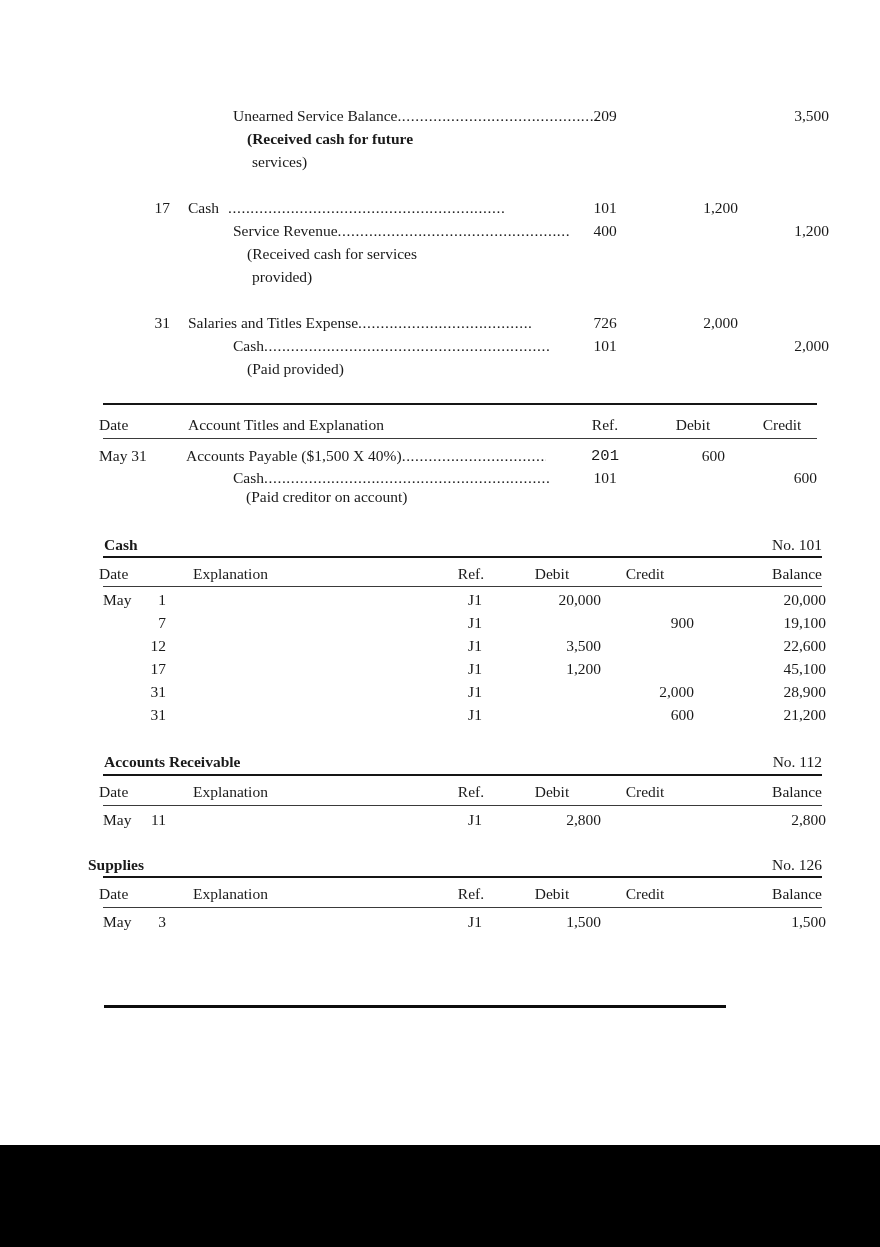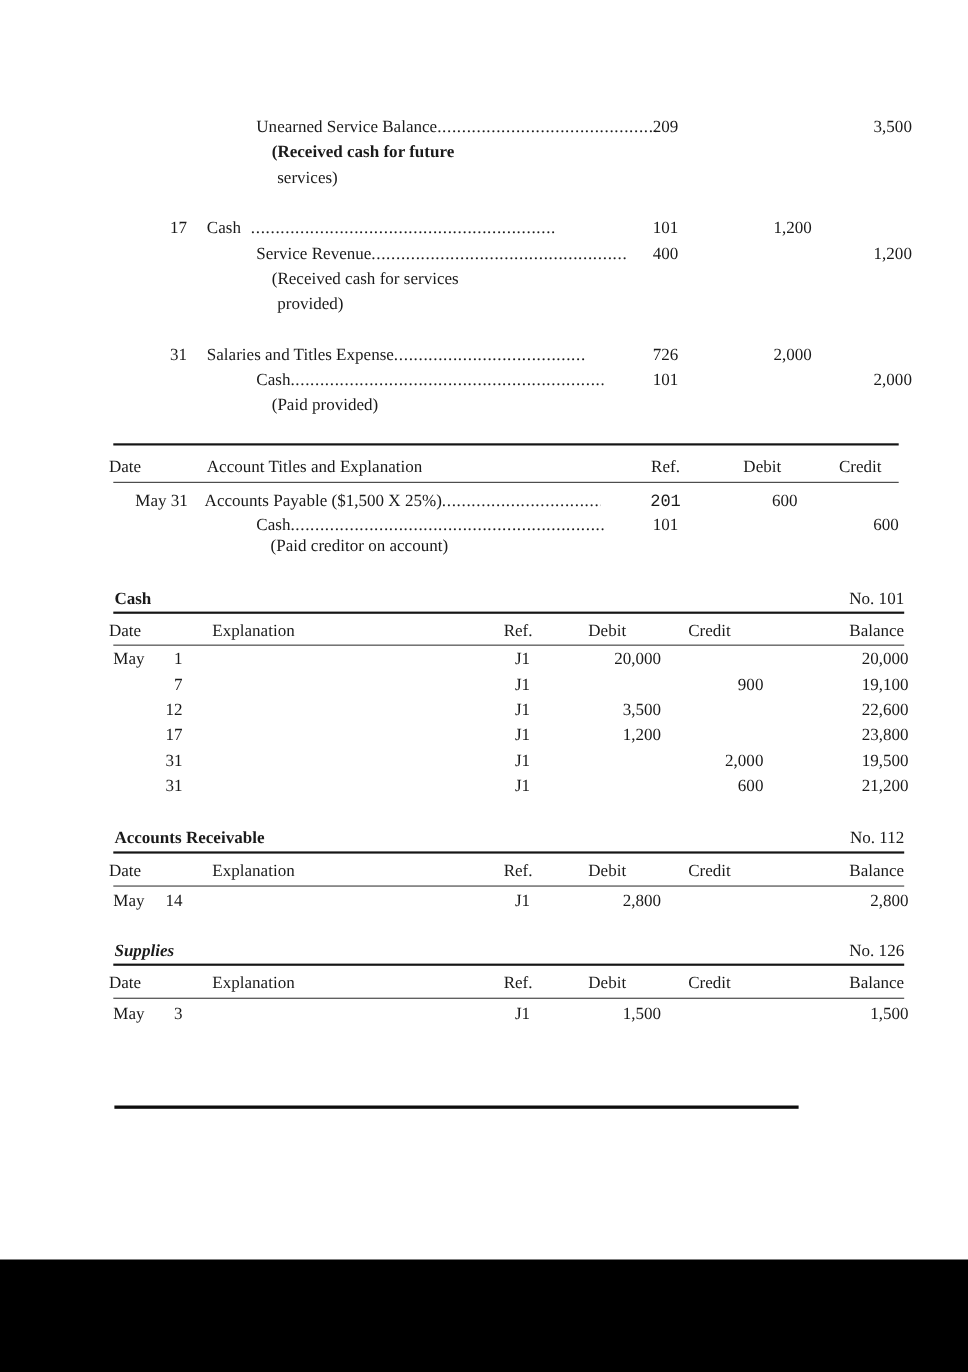--- a/index.html
+++ b/index.html
@@ -171,23 +171,23 @@
 
     <div class="lh" style="left:99px; top:416px;">Date</div>
     <div class="lh" style="left:188px; top:416px;">Account Titles and Explanation</div>
     <div class="lh c" style="left:582px; top:416px; width:46px;">Ref.</div>
     <div class="lh c" style="left:648px; top:416px; width:90px;">Debit</div>
     <div class="lh c" style="left:737px; top:416px; width:90px;">Credit</div>
 
     <div class="rule hair" style="left:103px; top:438px; width:714px;"></div>
 
     <div class="jrow" style="top:447px;">
-      <div class="lh" style="left:99px; top:0;margin-left:24px;">May 31</div>
+      <div class="lh" style="left:99px; top:0;">May 31</div>
       <div class="jtitle" style="left:186px; top:0;">
-        <span>Accounts Payable ($1,500 X 25%)</span><span class="leaderdots" style="width:144px;">...........................................................</span>
+        <span>Accounts Payable ($1,500 X 40%)</span><span class="leaderdots" style="width:144px;">...........................................................</span>
       </div>
       <div class="jref" style="left:582px; top:0;font-family:Liberation Mono, monospace;">201</div>
       <div class="jdebit" style="left:635px; top:0;">600</div>
       <div class="jcredit" style="left:727px; top:0;"></div>
     </div>
 
     <div class="jrow" style="top:469px;">
       <div class="jtitle" style="left:233px; top:0;">
         <span>Cash</span><span class="leaderdots" style="width:285px;">.............................................................................................................</span>
       </div>
@@ -240,30 +240,30 @@
       <div class="lcred" style="top:0;"></div>
       <div class="lbal" style="top:0;">22,600</div>
     </div>
     <div class="lrow" style="top:660px;">
       <div class="lmonth" style="top:0;"></div>
       <div class="lday" style="top:0;">17</div>
       <div class="lexpl" style="top:0;"></div>
       <div class="lref" style="top:0;">J1</div>
       <div class="ldeb" style="top:0;">1,200</div>
       <div class="lcred" style="top:0;"></div>
-      <div class="lbal" style="top:0;">23,800</div>
+      <div class="lbal" style="top:0;">45,100</div>
     </div>
     <div class="lrow" style="top:683px;">
       <div class="lmonth" style="top:0;"></div>
       <div class="lday" style="top:0;">31</div>
       <div class="lexpl" style="top:0;"></div>
       <div class="lref" style="top:0;">J1</div>
       <div class="ldeb" style="top:0;"></div>
       <div class="lcred" style="top:0;">2,000</div>
-      <div class="lbal" style="top:0;">19,500</div>
+      <div class="lbal" style="top:0;">28,900</div>
     </div>
     <div class="lrow" style="top:706px;">
       <div class="lmonth" style="top:0;"></div>
       <div class="lday" style="top:0;">31</div>
       <div class="lexpl" style="top:0;"></div>
       <div class="lref" style="top:0;">J1</div>
       <div class="ldeb" style="top:0;"></div>
       <div class="lcred" style="top:0;">600</div>
       <div class="lbal" style="top:0;">21,200</div>
     </div>
@@ -278,31 +278,31 @@
     <div class="lh" style="left:193px; top:783px;">Explanation</div>
     <div class="lh c" style="left:448px; top:783px; width:46px;">Ref.</div>
     <div class="lh c" style="left:507px; top:783px; width:90px;">Debit</div>
     <div class="lh c" style="left:600px; top:783px; width:90px;">Credit</div>
     <div class="lh r" style="left:732px; top:783px; width:90px;">Balance</div>
 
     <div class="rule hair" style="left:103px; top:805px; width:719px;"></div>
 
     <div class="lrow" style="top:811px;">
       <div class="lmonth" style="top:0;">May</div>
-      <div class="lday" style="top:0;">14</div>
+      <div class="lday" style="top:0;">11</div>
       <div class="lexpl" style="top:0;"></div>
       <div class="lref" style="top:0;">J1</div>
       <div class="ldeb" style="top:0;">2,800</div>
       <div class="lcred" style="top:0;"></div>
       <div class="lbal" style="top:0;">2,800</div>
     </div>
   </div>
 
   <div>
-    <div class="ledger-title" style="left:104px; top:856px;font-style:italic;">Supplies</div>
+    <div class="ledger-title" style="left:88px; top:856px;">Supplies</div>
     <div class="ledger-no" style="left:702px; top:856px;">No. 126</div>
     <div class="rule thick" style="left:103px; top:876px; width:719px;"></div>
 
     <div class="lh" style="left:99px; top:885px;">Date</div>
     <div class="lh" style="left:193px; top:885px;">Explanation</div>
     <div class="lh c" style="left:448px; top:885px; width:46px;">Ref.</div>
     <div class="lh c" style="left:507px; top:885px; width:90px;">Debit</div>
     <div class="lh c" style="left:600px; top:885px; width:90px;">Credit</div>
     <div class="lh r" style="left:732px; top:885px; width:90px;">Balance</div>
 

